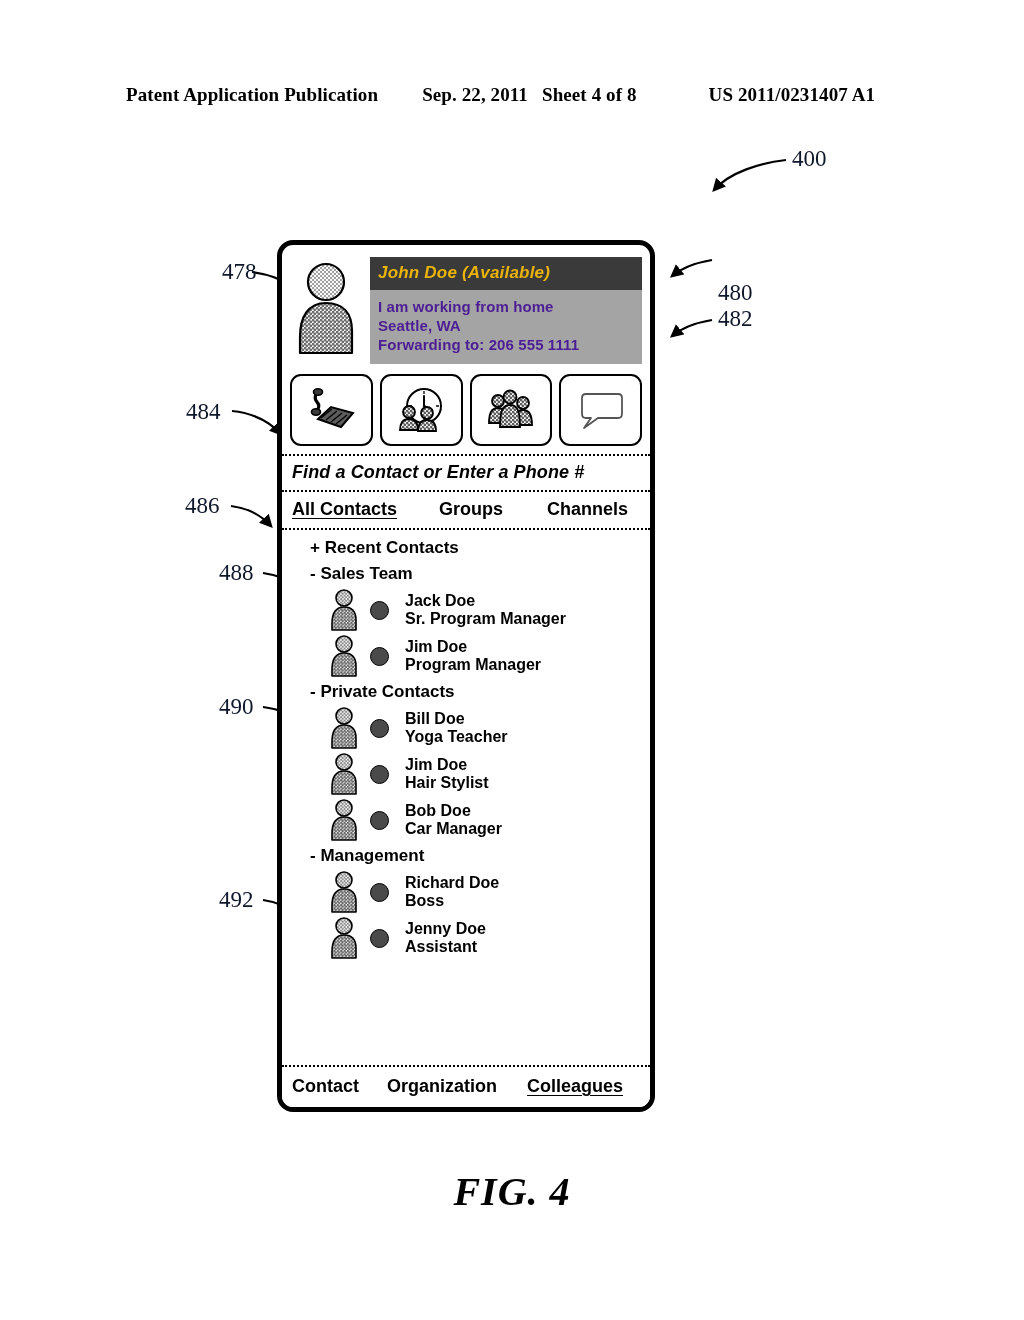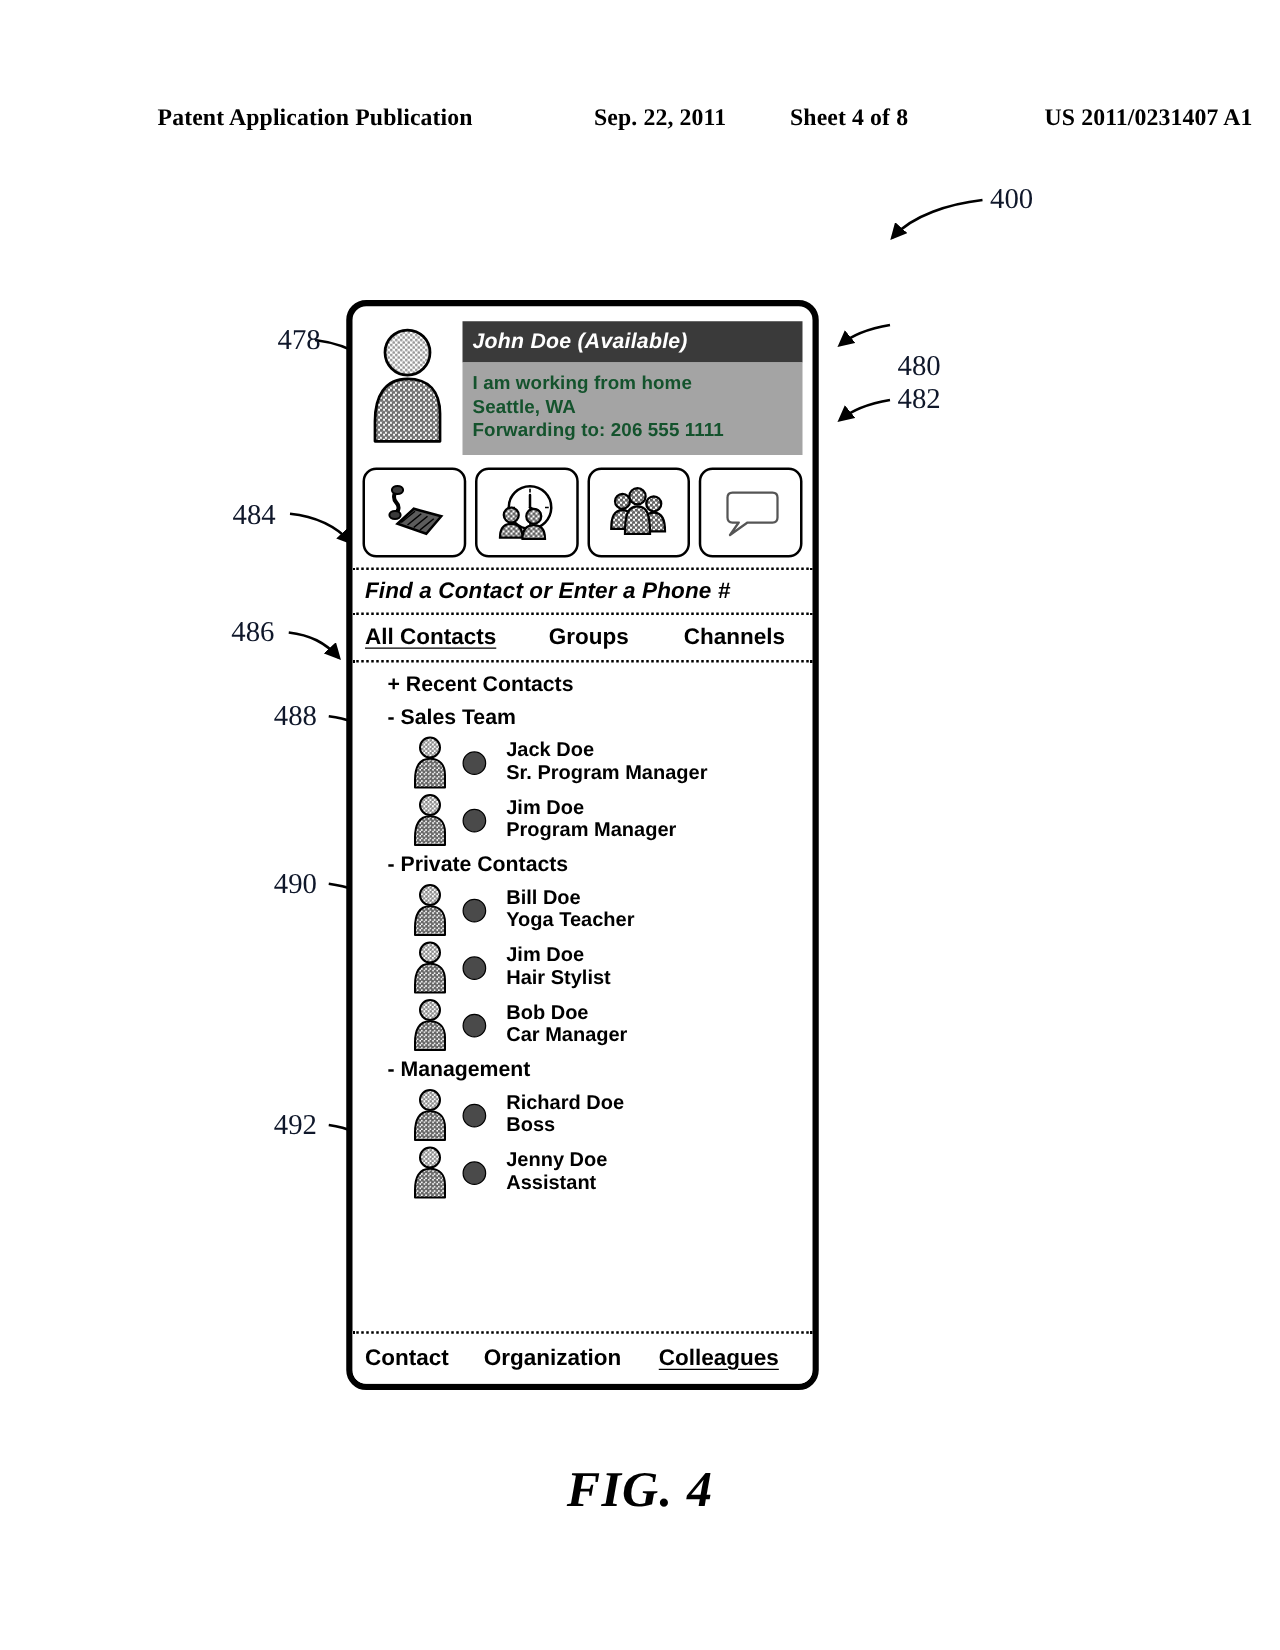--- a/index.html
+++ b/index.html
@@ -18,24 +18,23 @@
   .page-header {
     position: absolute;
     top: 84px; left: 126px; width: 772px;
     display: flex;
     align-items: baseline;
     font-family: "Liberation Serif", serif;
     font-weight: bold;
     font-size: 19px;
     letter-spacing: 0.1px;
     white-space: nowrap;
-    gap: 37px;
   }
   .ph-pub   { }
-  .ph-date  { margin-left: 60px; }
+  .ph-date  { margin-left: 44px; }
   .ph-sheet { margin-left: 14px; }
   .ph-num   { margin-left: 72px; }
 
   
   .fig-caption {
     position: absolute;
     left: 0; top: 1168px; width: 1024px;
     text-align: center;
     font-family: "Liberation Serif", serif;
     font-style: italic;
@@ -86,31 +85,31 @@
     margin-left: 6px;
     margin-top: 4px;
   }
   .profile-band {
     flex: 1 1 auto;
     margin-left: 10px;
     margin-top: 2px;
   }
   .name-bar {
     background: #3a3a3a;
-    color: #ffffff;
+    color: #eab308;
     font-weight: bold;
     font-style: italic;
     font-size: 17px;
     padding: 6px 8px 7px 8px;
     letter-spacing: 0.2px;
     white-space: nowrap;
   }
   .status-bar {
     background: #a4a4a4;
-    color: #14532d;
+    color: #4c1d95;
     font-weight: bold;
     font-size: 15px;
     padding: 8px 8px 10px 8px;
     line-height: 1.25;
     letter-spacing: 0.1px;
   }
   .status-bar div { white-space: nowrap; }
 
   
   .toolbar {

